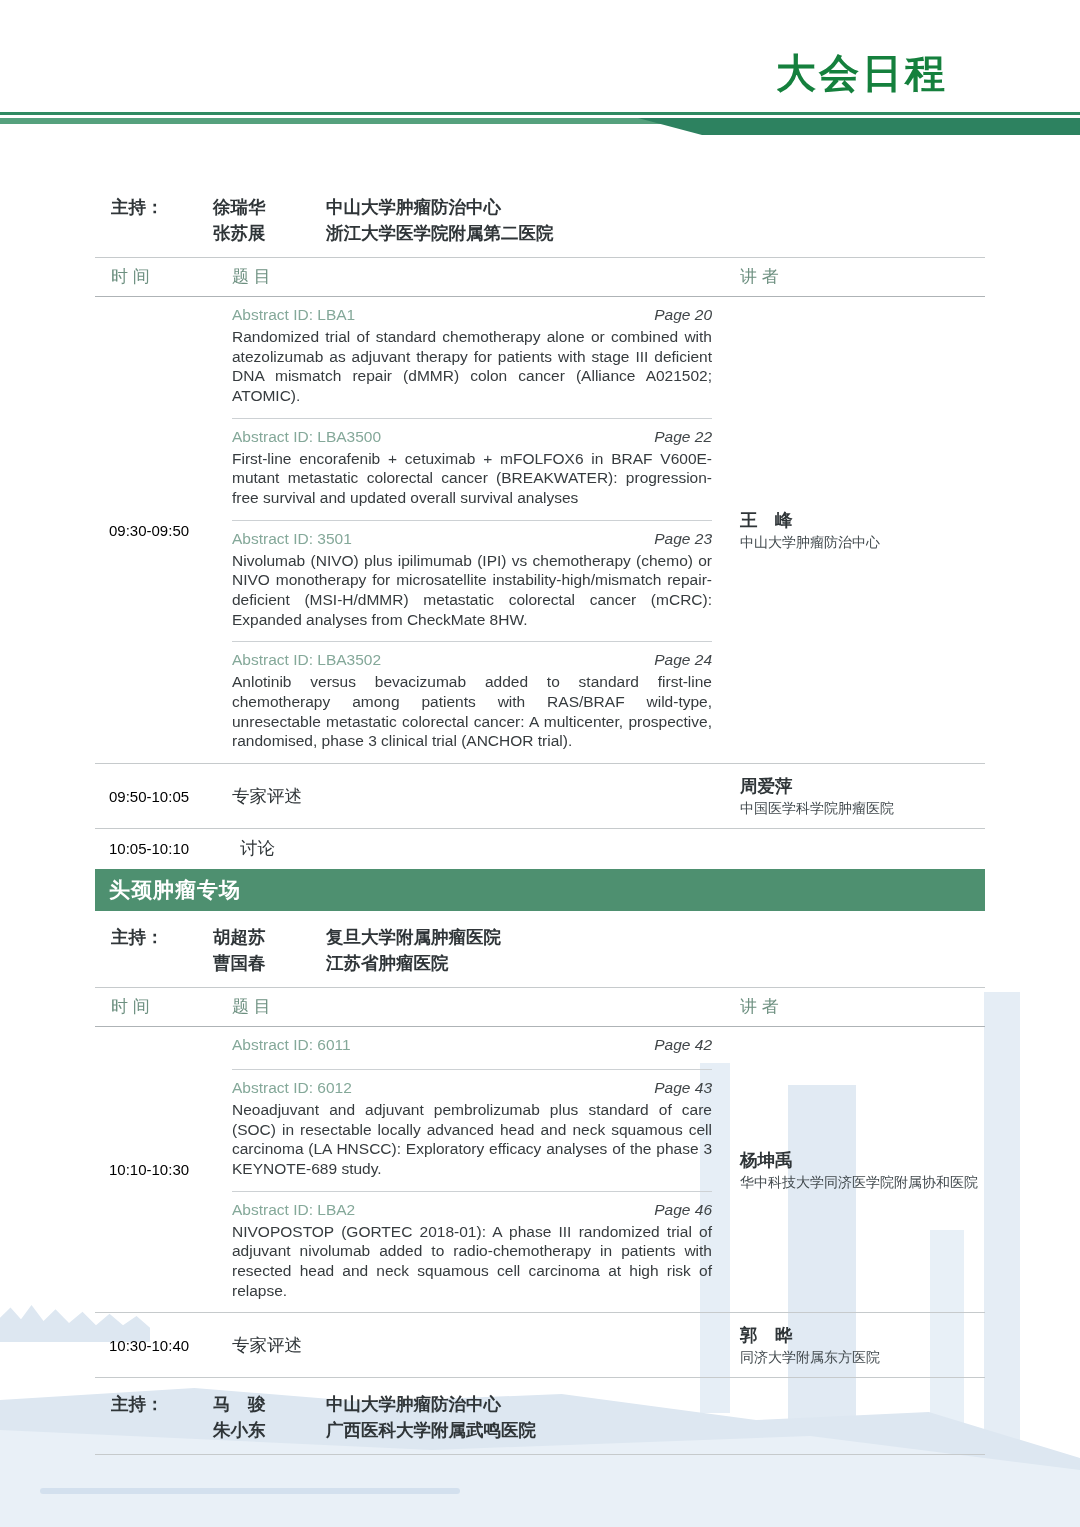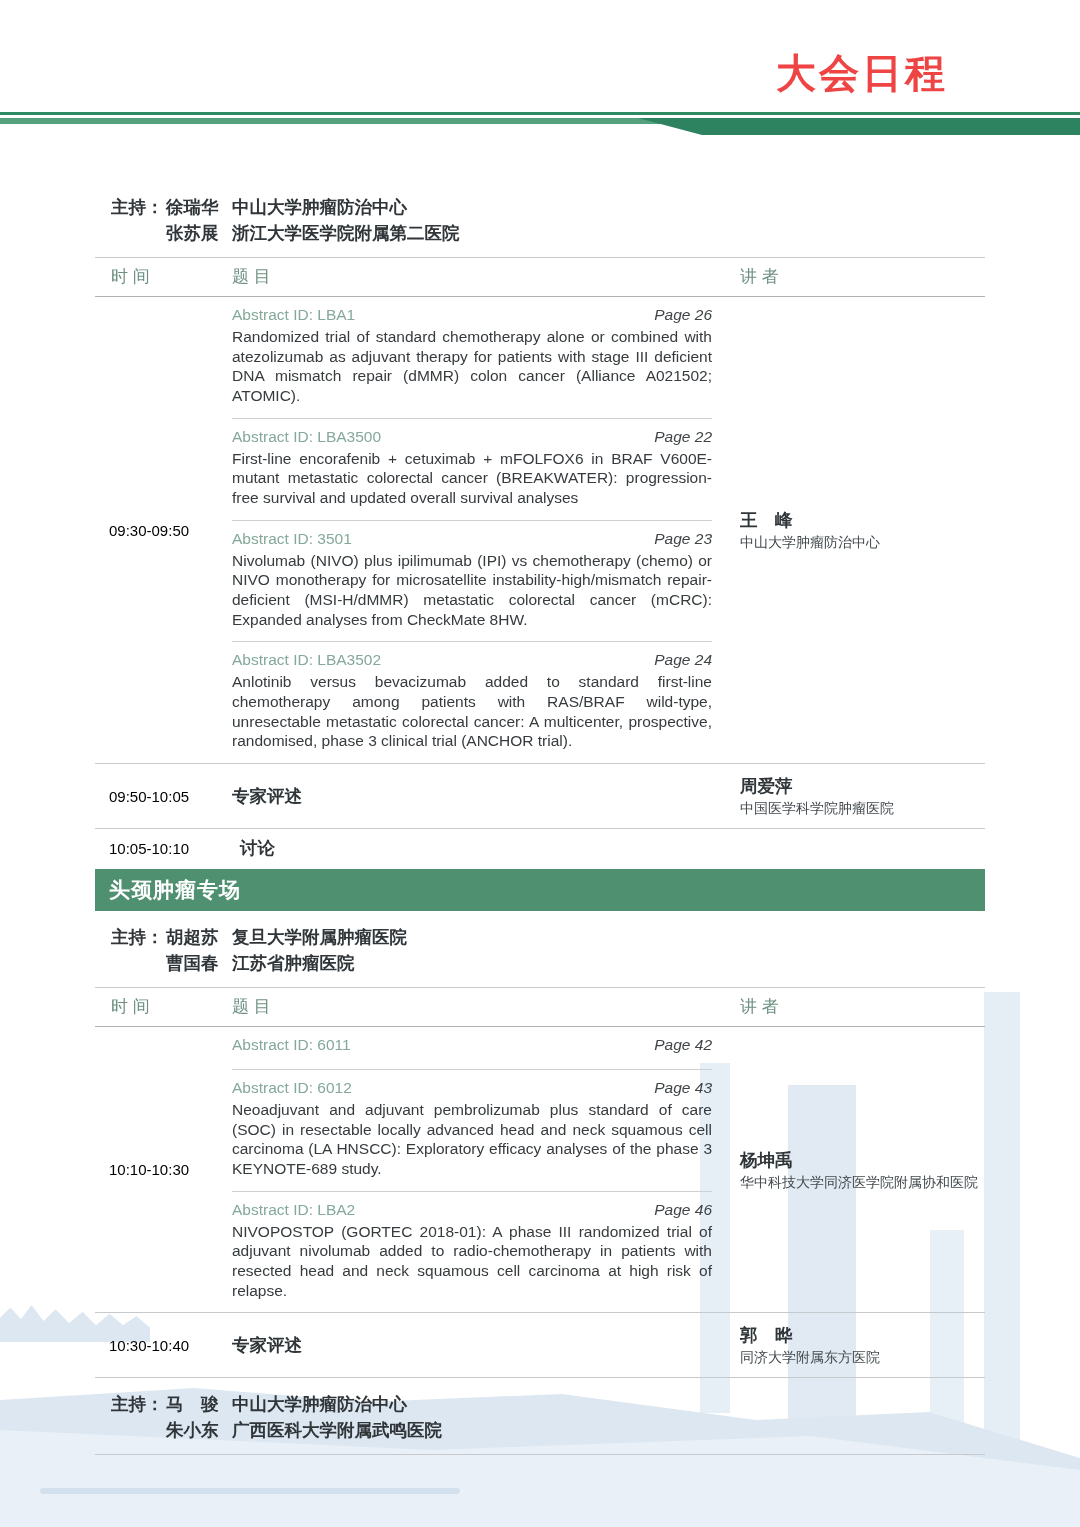--- a/index.html
+++ b/index.html
@@ -7,57 +7,57 @@
     width:1080px;height:1527px;position:relative;overflow:hidden;background:#ffffff;
     font-family:"Liberation Sans","DejaVu Sans",sans-serif;
     -webkit-font-smoothing:antialiased;
   }
   .wm{position:absolute;z-index:0;}
   .content-layer{position:relative;z-index:1;}
 
   
   .header-title{
     padding:46px 132px 0 9px;text-align:right;
-    font-size:40px;font-weight:700;color:#ef4444;letter-spacing:3px;
+    font-size:40px;font-weight:700;color:#15803d;letter-spacing:3px;
   }
   .header-rule{margin-top:11px;height:3px;background:#2f8a62;}
   .header-band{position:relative;height:17px;margin-top:3px;}
   .band-left{position:absolute;left:0;top:0;width:668px;height:6px;background:#55a17d;}
   .band-right{
     position:absolute;left:638px;right:0;top:0;height:17px;background:#2d8260;
     clip-path:polygon(0 0,100% 0,100% 100%,64px 100%);
   }
 
   
   .content{margin:46px 95px 0 95px;width:890px;}
 
   .section-bar{
     background:#4e9070;color:#ffffff;font-size:21px;font-weight:700;
     padding:7px 14px 7px 14px;letter-spacing:1px;
   }
 
   .mod-block{padding:13px 0 11px 16px;border-bottom:1px solid #c6cacc;}
-  .mod-row{display:flex;font-size:17.5px;font-weight:600;color:#2f3538;line-height:26px;}
+  .mod-row{display:flex;font-size:17.5px;font-weight:600;color:#2f3538;line-height:26px;gap:47px;}
   .mod-label{width:55px;flex:none;}
   .mod-name{width:66px;flex:none;}
   .mod-aff{flex:1;}
 
   .thead{display:flex;font-size:17px;color:#6d9080;padding:7px 0 8px 0;border-bottom:1px solid #aeb3b6;align-items:flex-end;}
   .th-time{width:137px;flex:none;padding-left:16px;box-sizing:border-box;}
   .th-title{width:480px;flex:none;}
   .th-speaker{margin-left:28px;flex:1;}
 
   .row{display:flex;border-bottom:1px solid #c6cacc;}
   .col-time{width:137px;flex:none;padding-left:14px;box-sizing:border-box;
     font-size:15px;color:#000000;align-self:center;}
   .col-title{width:480px;flex:none;}
   .col-speaker{margin-left:28px;flex:1;align-self:center;}
 
   .row.simple{padding:10px 0;align-items:center;}
-  .row.simple .col-title{font-size:17.5px;font-weight:700;color:#2f3538;}
+  .row.simple .col-title{font-size:17.5px;font-weight:400;color:#2f3538;}
   .row.simple.no-border{border-bottom:none;padding:7px 0 9px 0;gap:8px;}
 
   .abstract{padding:9px 0 12px 0;}
   .abstract + .abstract{border-top:1px solid #cdd1d4;}
   .abs-head{display:flex;justify-content:space-between;align-items:flex-start;margin-bottom:3px;}
   .abs-id{font-size:15.5px;color:#84a899;}
   .abs-page{font-size:15.5px;font-style:italic;color:#3f4447;}
   .abs-title{font-size:15.5px;line-height:1.27;color:#363b3e;text-align:justify;}
 
   .spk-name{font-size:17.5px;font-weight:600;color:#2f3538;line-height:24px;}
@@ -126,21 +126,21 @@
       <span class="th-title">题 目</span>
       <span class="th-speaker">讲 者</span>
     </div>
 
     <div class="row big">
       <div class="col-time">09:30-09:50</div>
       <div class="col-title">
         <div class="abstract">
           <div class="abs-head">
             <span class="abs-id">Abstract ID: LBA1</span>
-            <span class="abs-page">Page 26</span>
+            <span class="abs-page">Page 20</span>
           </div>
           <div class="abs-title">Randomized trial of standard chemotherapy alone or combined with atezolizumab as adjuvant therapy for patients with stage III deficient DNA mismatch repair (dMMR) colon cancer (Alliance A021502; ATOMIC).</div>
         </div>
         <div class="abstract">
           <div class="abs-head">
             <span class="abs-id">Abstract ID: LBA3500</span>
             <span class="abs-page">Page 22</span>
           </div>
           <div class="abs-title">First-line encorafenib + cetuximab + mFOLFOX6 in BRAF V600E-mutant metastatic colorectal cancer (BREAKWATER): progression-free survival and updated overall survival analyses</div>
         </div>

